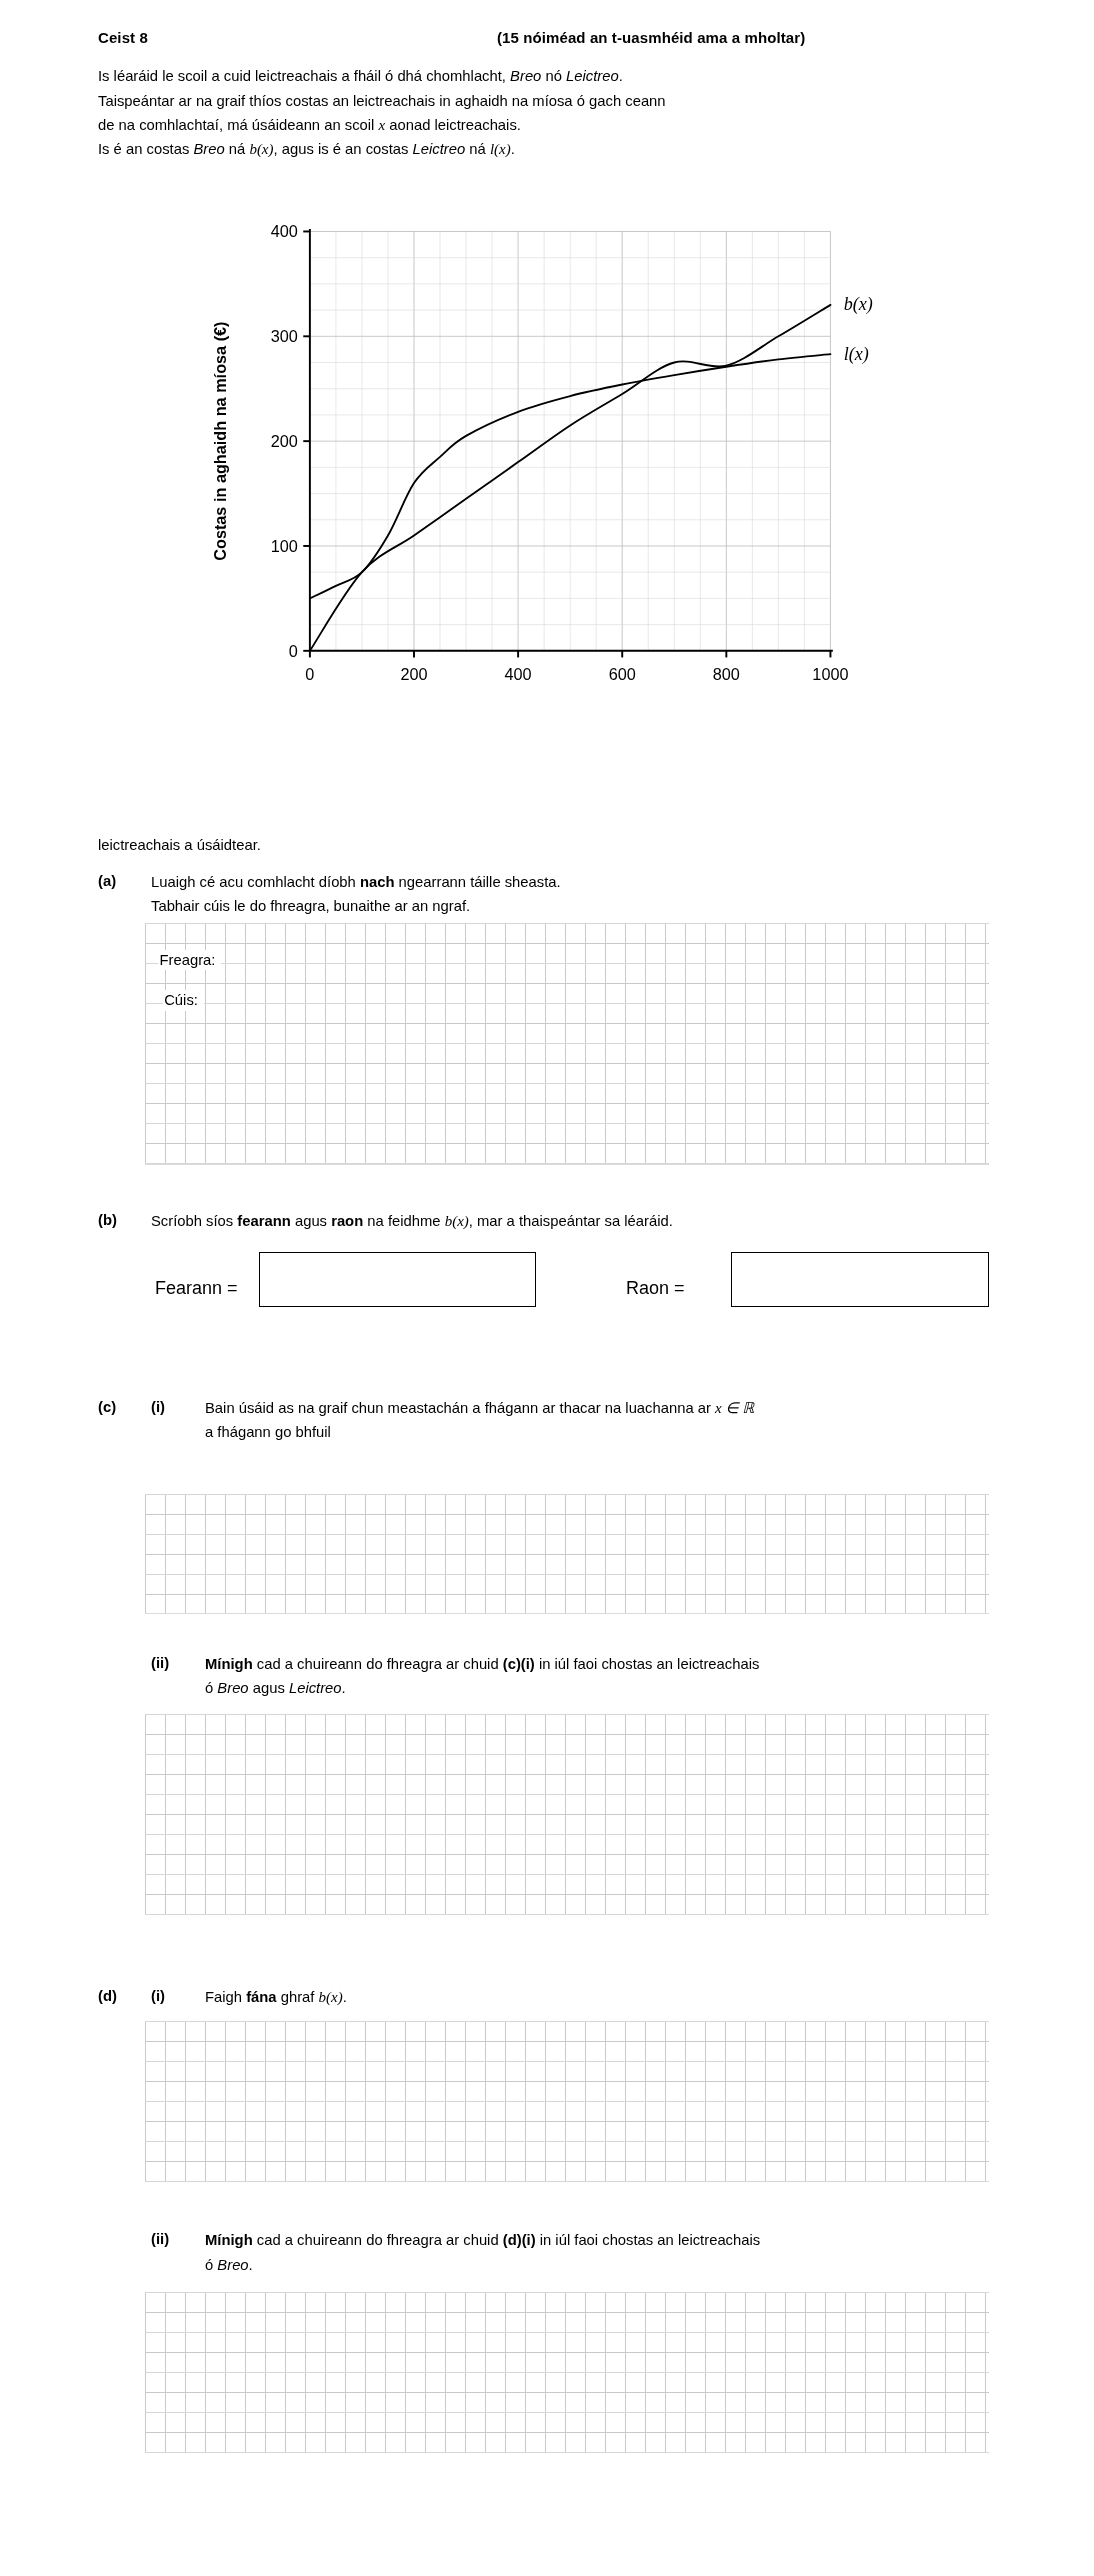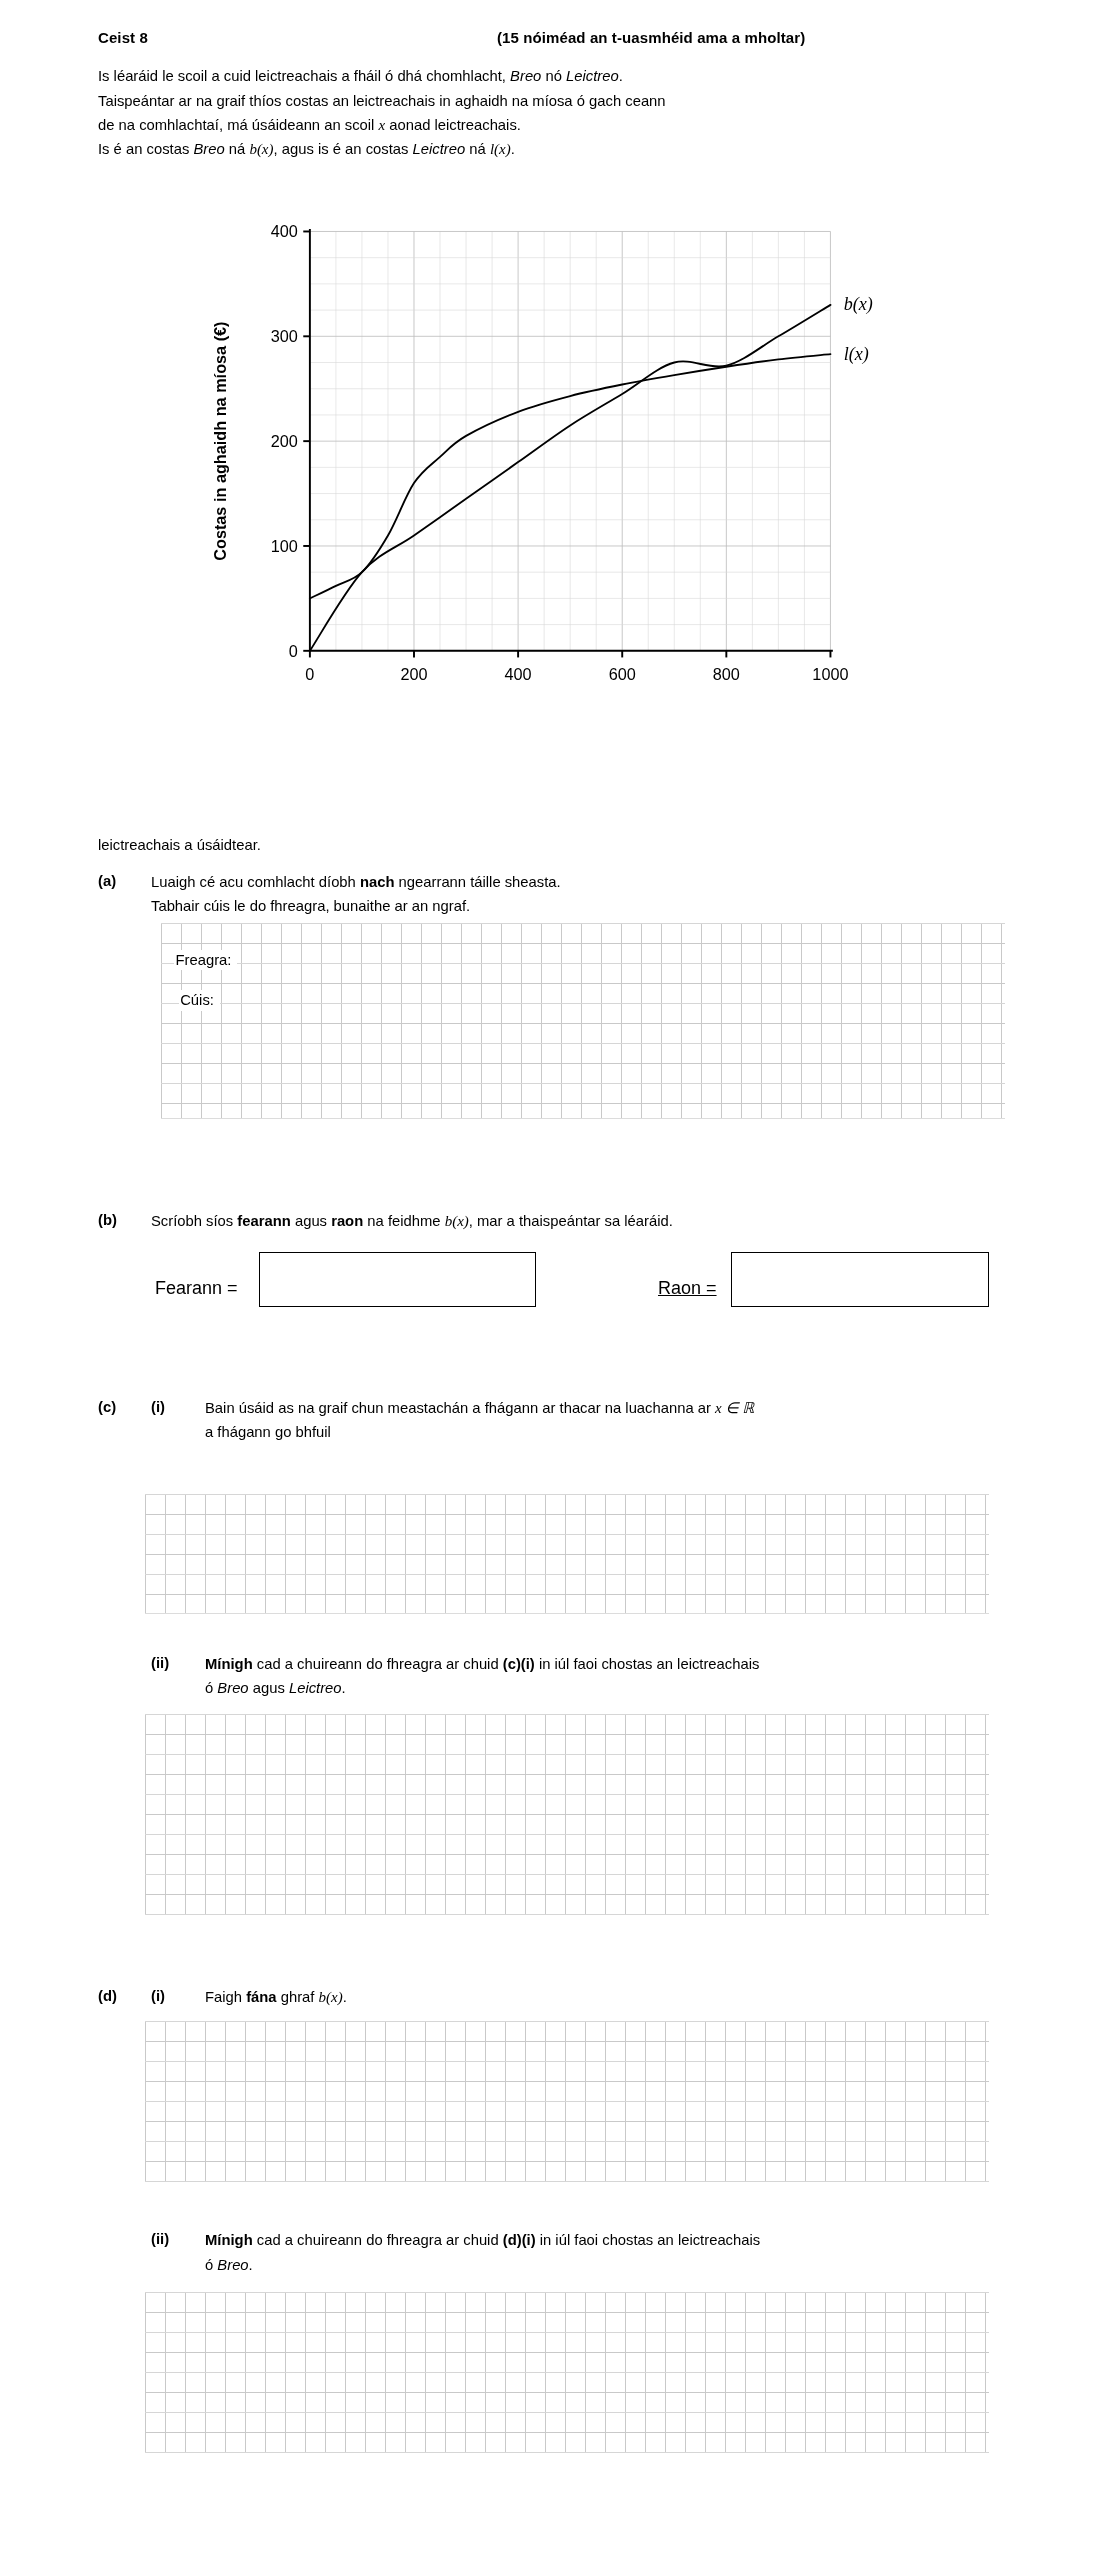--- a/index.html
+++ b/index.html
@@ -258,32 +258,32 @@
         <text x="808.0234375" y="835" font-family="&quot;Liberation Serif&quot;, serif" font-style="italic" font-size="29" fill="#000">(x)</text>
       </svg>
   </div>
 
   <div class="abs body-line para-a2">leictreachais a úsáidtear.</div>
 
   <div class="abs tag sec-a-tag">(a)</div>
   <div class="abs body-line sec-a-t1"><span>Luaigh cé acu comhlacht díobh </span><b>nach</b><span> ngearrann táille sheasta.</span></div>
   <div class="abs body-line sec-a-t2">Tabhair cúis le do fhreagra, bunaithe ar an ngraf.</div>
 
-  <div class="answer-grid" style="left:145px; top:923px; width:844px; height:196px;margin-left:16px;">
+  <div class="answer-grid" style="left:145px; top:923px; width:844px; height:242px;">
     <div class="grid-label" style="left:13.3px; top:26.5px;">Freagra:</div>
     <div class="grid-label" style="left:18px; top:67px;">Cúis:</div>
   </div>
 
   <div class="abs tag sec-b-tag">(b)</div>
   <div class="abs body-line sec-b-t1"><span>Scríobh síos </span><b>fearann</b><span> agus </span><b>raon</b><span> na feidhme </span><span class="mathfn">b(x)</span><span>, mar a thaispeántar sa léaráid.</span></div>
 
   <div class="eq-label" style="left:155px; top:1278px;">Fearann =</div>
   <div class="answer-box" style="left:259px; top:1252px; width:277px; height:55px;"></div>
 
-  <div class="eq-label" style="left:658px; top:1278px;text-decoration:underline;">Raon =</div>
+  <div class="eq-label" style="left:626px; top:1278px;">Raon =</div>
   <div class="answer-box" style="left:731px; top:1252px; width:258px; height:55px;"></div>
 
   <div class="abs tag sec-c-tag">(c)</div>
   <div class="abs tag sec-c-i-tag">(i)</div>
   <div class="abs body-line sec-c-t1"><span>Bain úsáid as na graif chun meastachán a fhágann ar thacar na luachanna ar </span><span class="mathvar">x ∈ ℝ</span></div>
   <div class="abs body-line sec-c-t2">a fhágann go bhfuil</div>
 
   <div class="answer-grid" style="left:145px; top:1494px; width:844px; height:120px;"></div>
 
   <div class="abs tag sec-cii-tag">(ii)</div>

